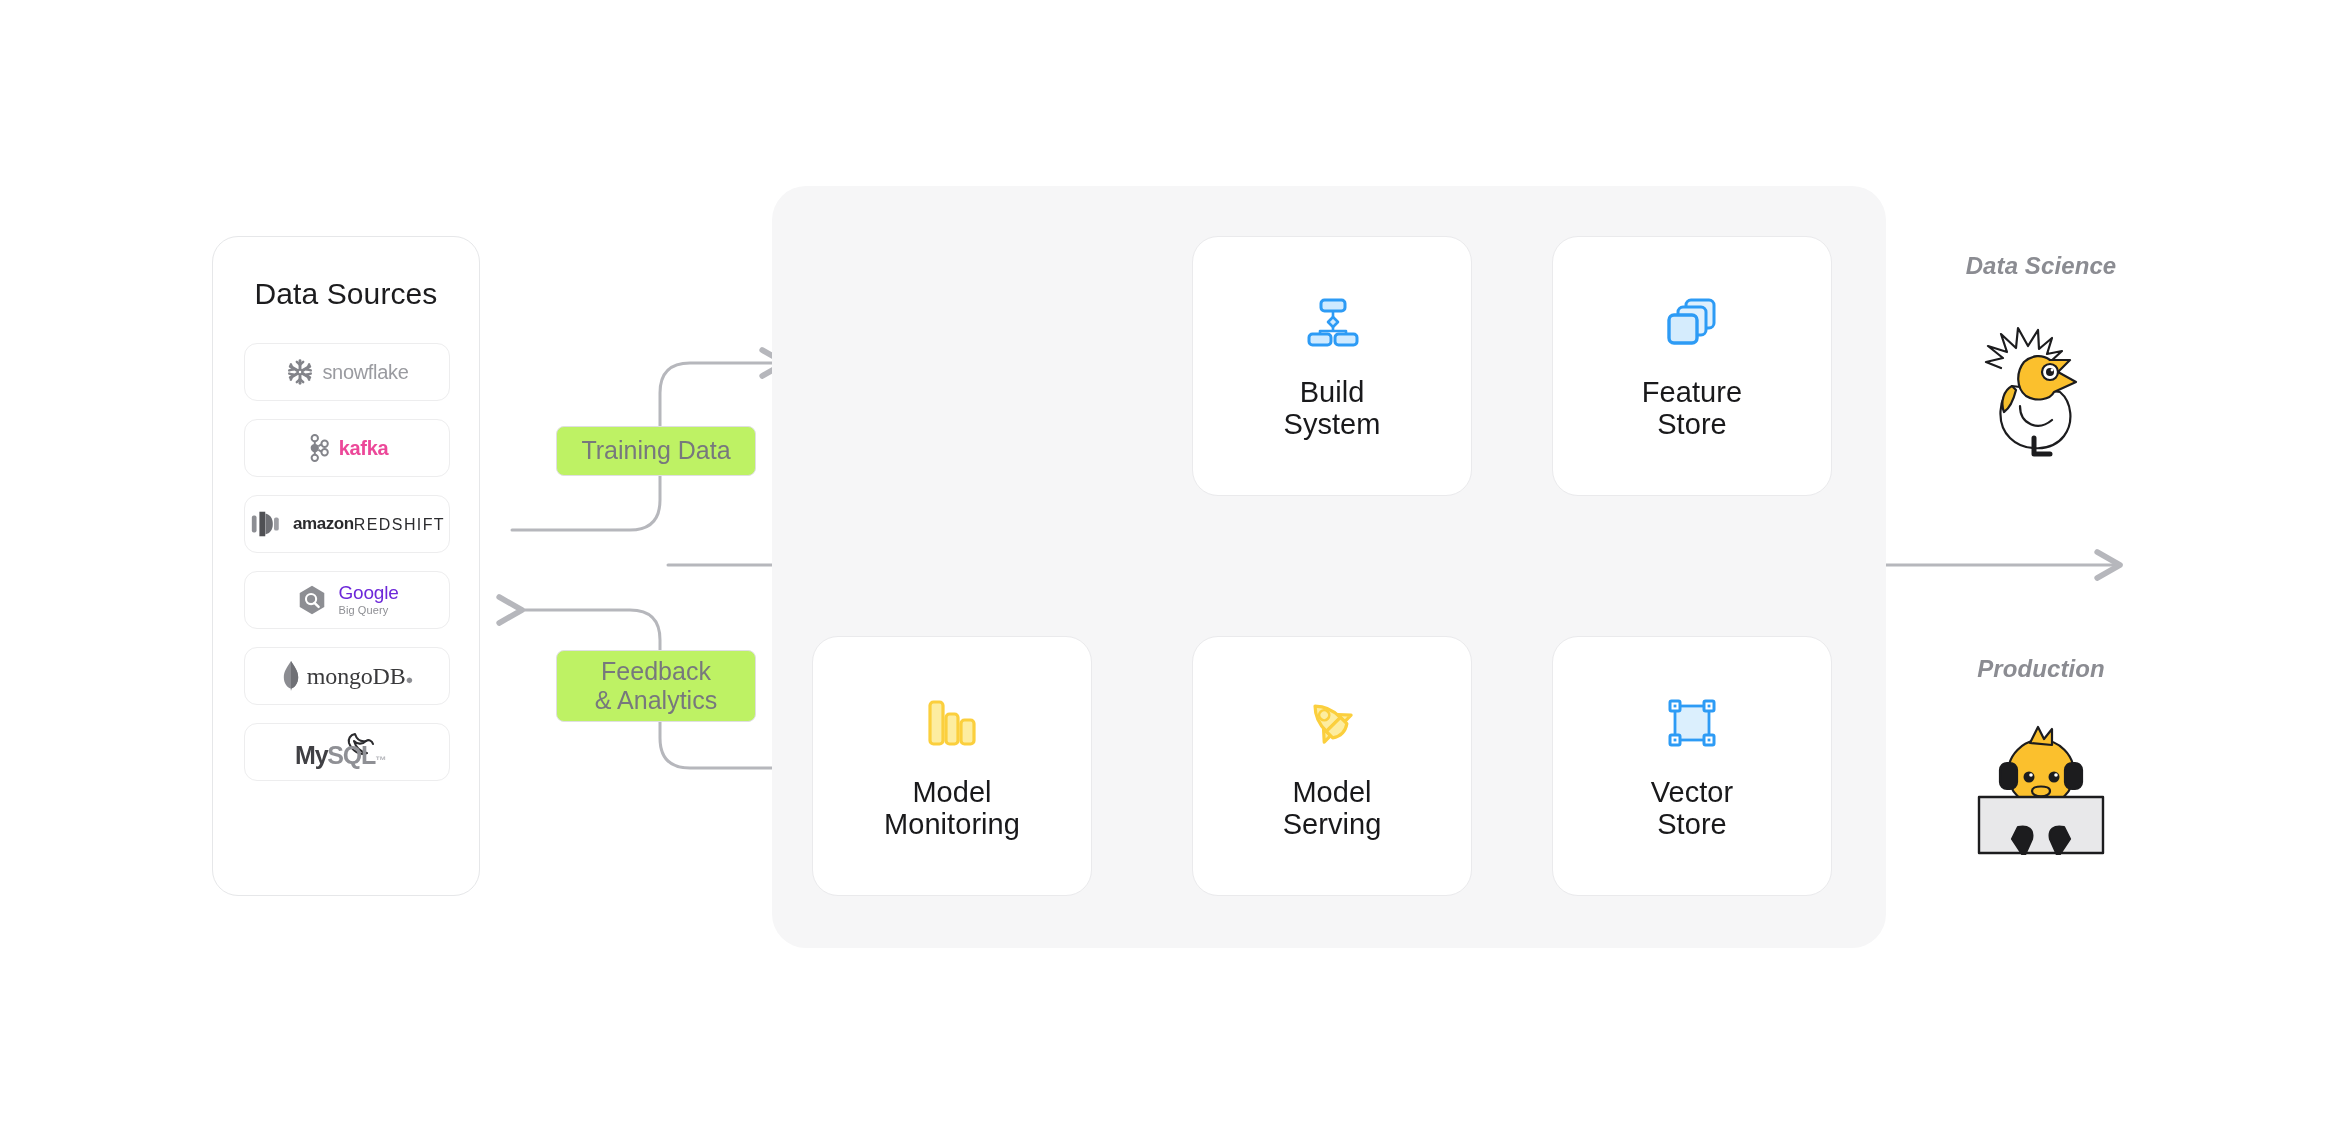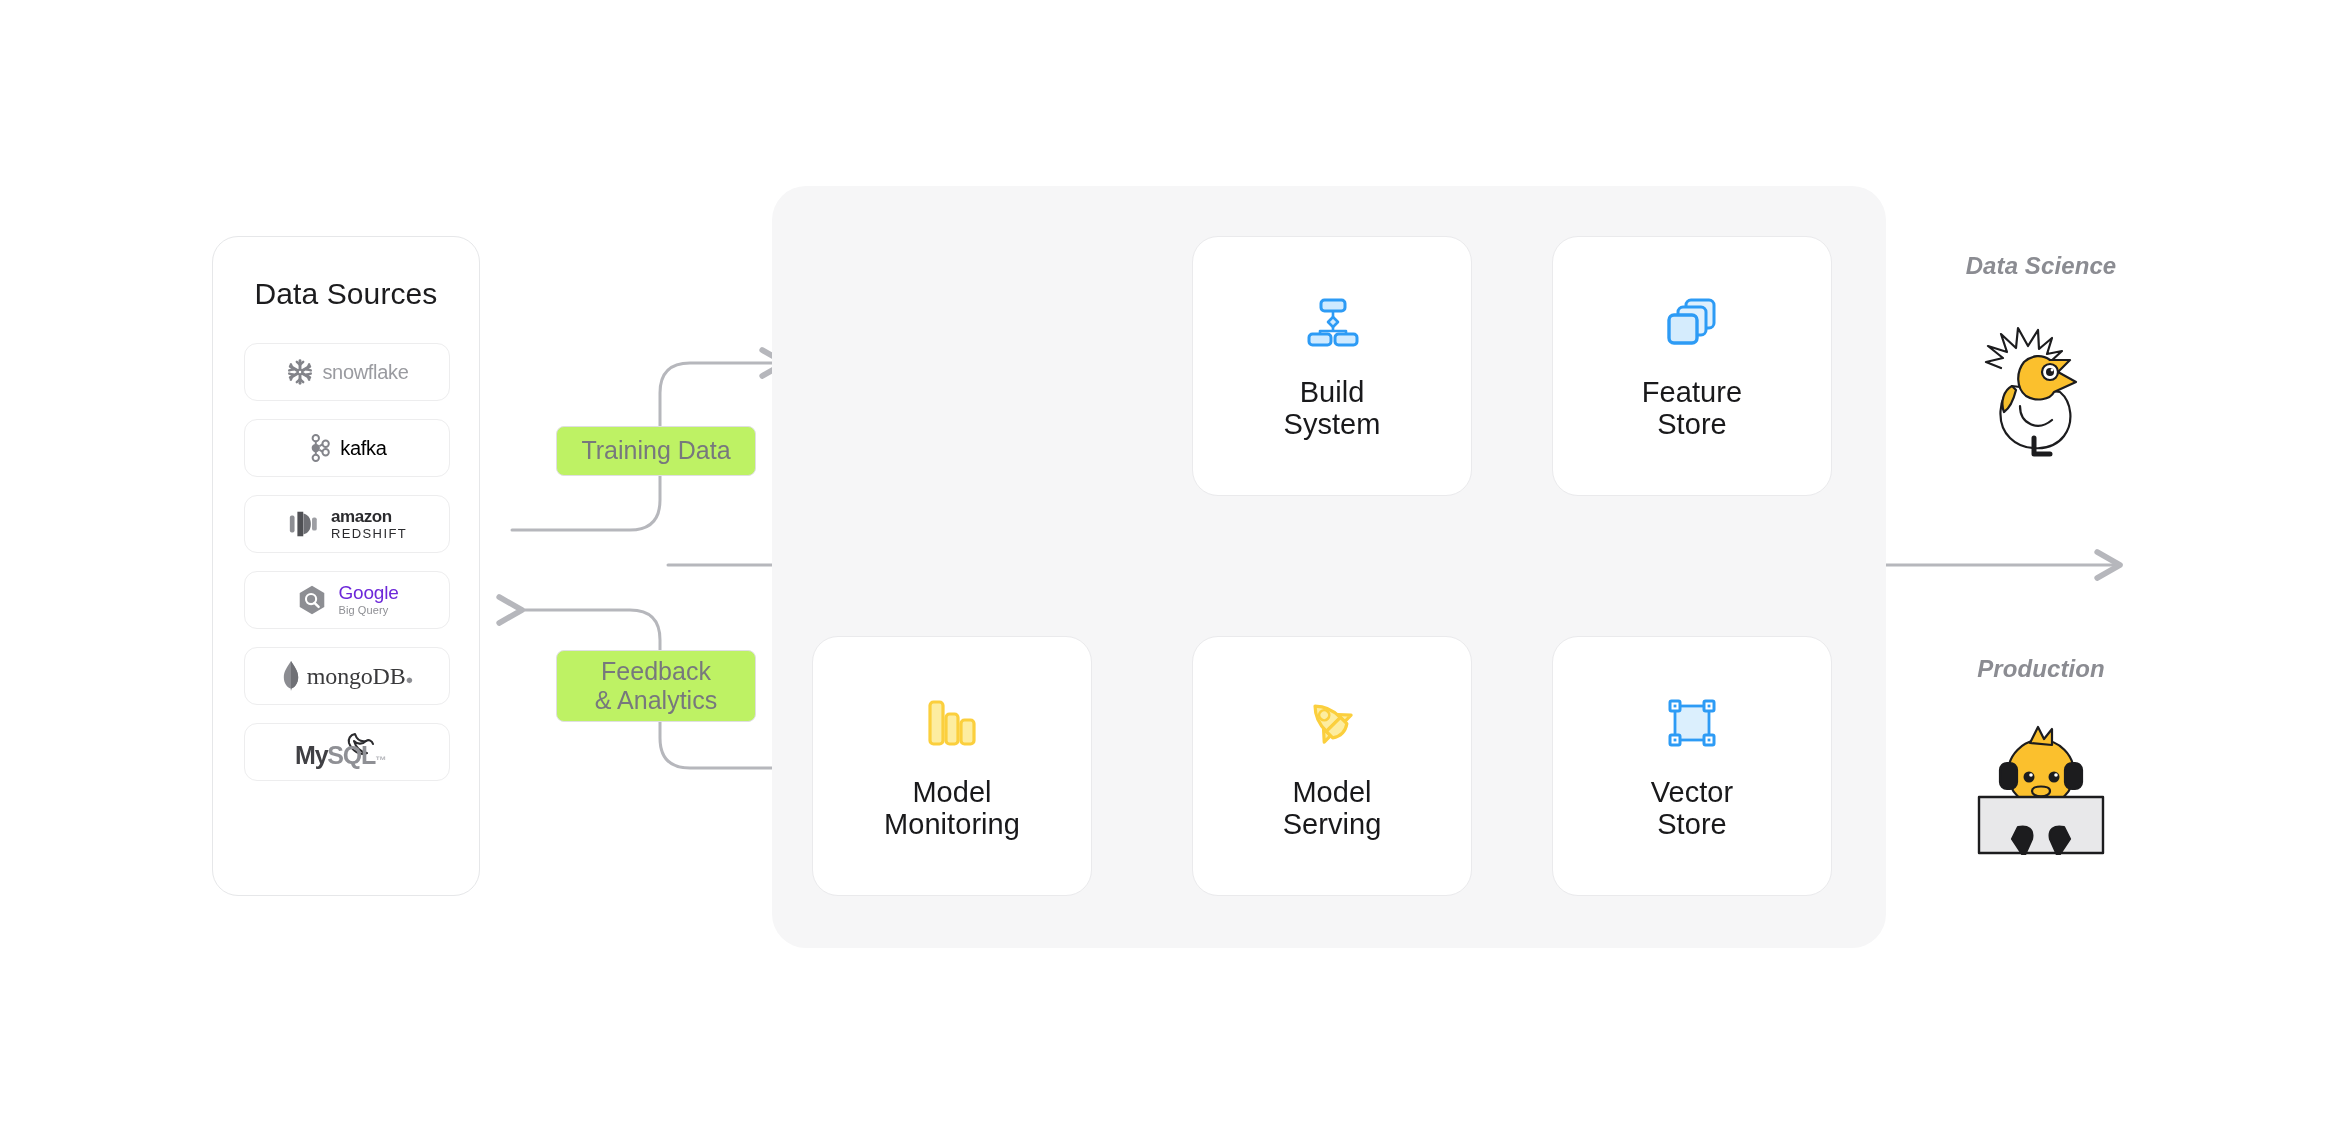--- a/index.html
+++ b/index.html
@@ -70,23 +70,23 @@
     background: #fff;
     box-sizing: border-box;
   }
   .ds-logo { display: flex; align-items: center; justify-content: center; gap: 7px; }
   .ds-logo svg { display: block; }
   .ds-wordmark {
     font-size: 20px;
     color: #9a9ba0;
     letter-spacing: -.3px;
   }
-  .aws-wm { display: flex; flex-direction: column; line-height: 1; align-items: flex-start; }
+  .aws-wm { display: flex; flex-direction: row; line-height: 1; align-items: flex-start; }
   .aws-wm .l1 { font-size: 17px; font-weight: bold; color: #2b2b2e; letter-spacing: -.4px; }
-  .aws-wm .l2 { font-size: 13px; color: #2b2b2e; letter-spacing: 1.4px; margin-top: 2px; }
+  .aws-wm .l2 { font-size: 16px; color: #2b2b2e; letter-spacing: 1.4px; margin-top: 2px; }
   .gbq-wm { display: flex; flex-direction: column; line-height: 1.06; align-items: flex-start; }
   .gbq-wm .l1 { font-size: 19px; color: #6d28d9; letter-spacing: -.2px; }
   .gbq-wm .l2 { font-size: 11px; color: #8d8e93; letter-spacing: .1px; margin-top: 2px; }
   .mongo-wm {
     font-family: "Liberation Serif", serif;
     font-size: 24px;
     color: #3a3a3c;
     letter-spacing: -.2px;
   }
   .mongo-wm .dot { font-size: 13px; color: #8d8e93; }
@@ -273,21 +273,21 @@
                 <circle cx="8.5" cy="5.5" r="3.4"></circle>
                 <circle cx="8.5" cy="26.5" r="3.4"></circle>
                 <circle cx="19" cy="11.5" r="3.4"></circle>
                 <circle cx="19" cy="20.5" r="3.4"></circle>
                 <line x1="8.5" y1="9" x2="8.5" y2="23"></line>
               </g>
               <circle cx="8.5" cy="16" r="4.4" fill="#83848a"></circle>
               <path d="M 12.4 13.9 L 16 11.9 M 12.4 18.1 L 16 20.1" stroke="#83848a" stroke-width="2.1" fill="none"></path>
             </svg>
           </span>
-          <span class="ds-wordmark" style="color:#000000;font-weight:normal;text-align:center;">kafka</span>
+          <span class="ds-wordmark" style="color:#ec4899;font-weight:bold;text-align:center;">kafka</span>
         </div>
       </div>
 
       <div class="ds-item">
         <div class="ds-logo" style="gap:10px;">
           <span>
             <svg width="34" height="34" viewBox="0 0 36 36">
               <rect x="3" y="9" width="5" height="18" rx="2" fill="#8d8e93"></rect>
               <path d="M 11 5 h 6.2 v 26 H 11 a 4 4 0 0 1 0 0 z" fill="#4f5054"></path>
               <path d="M 17.4 7 c 4.6 1.2 7.8 4.6 7.8 11 s -3.2 9.8 -7.8 11 z" fill="#6e6f74"></path>

